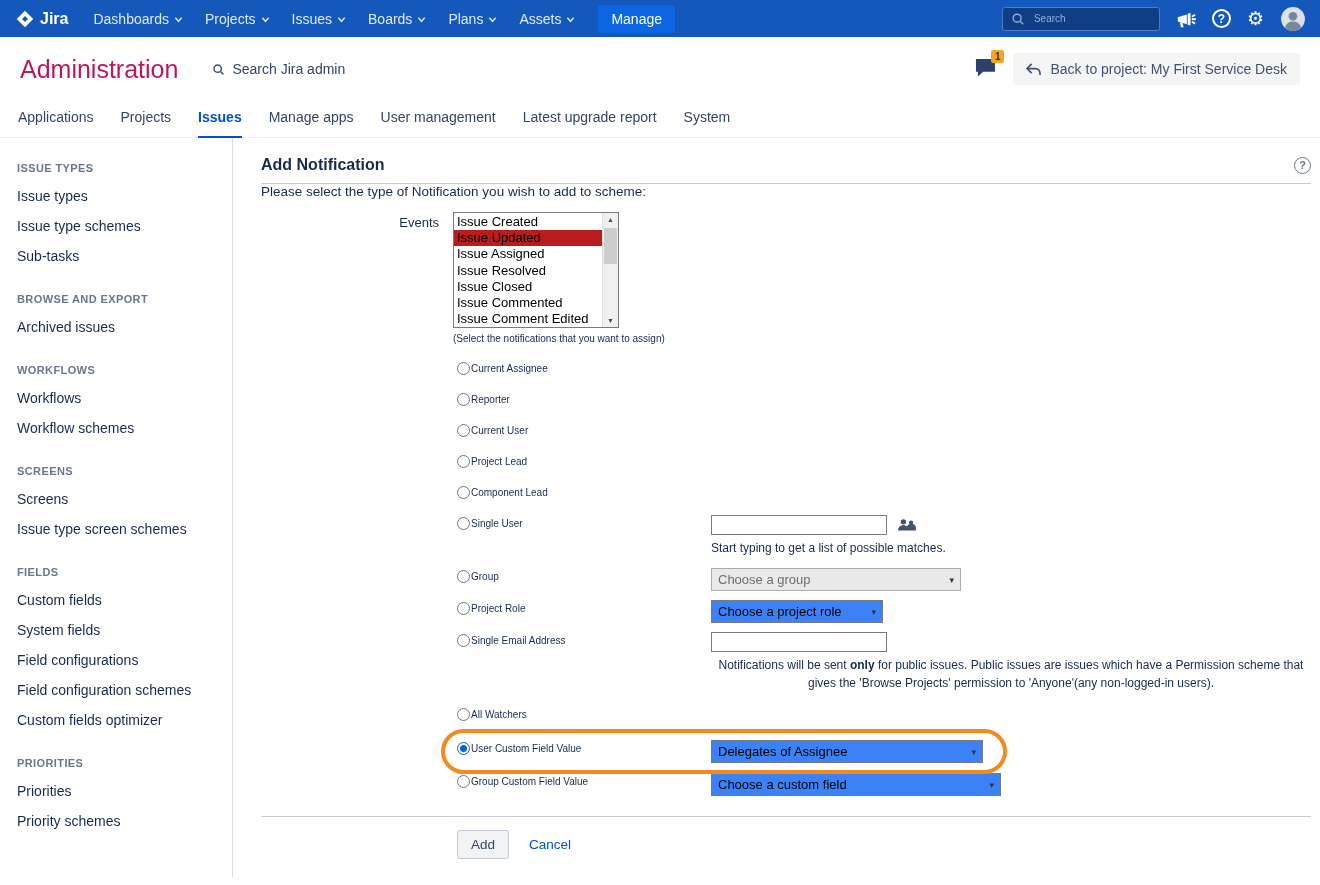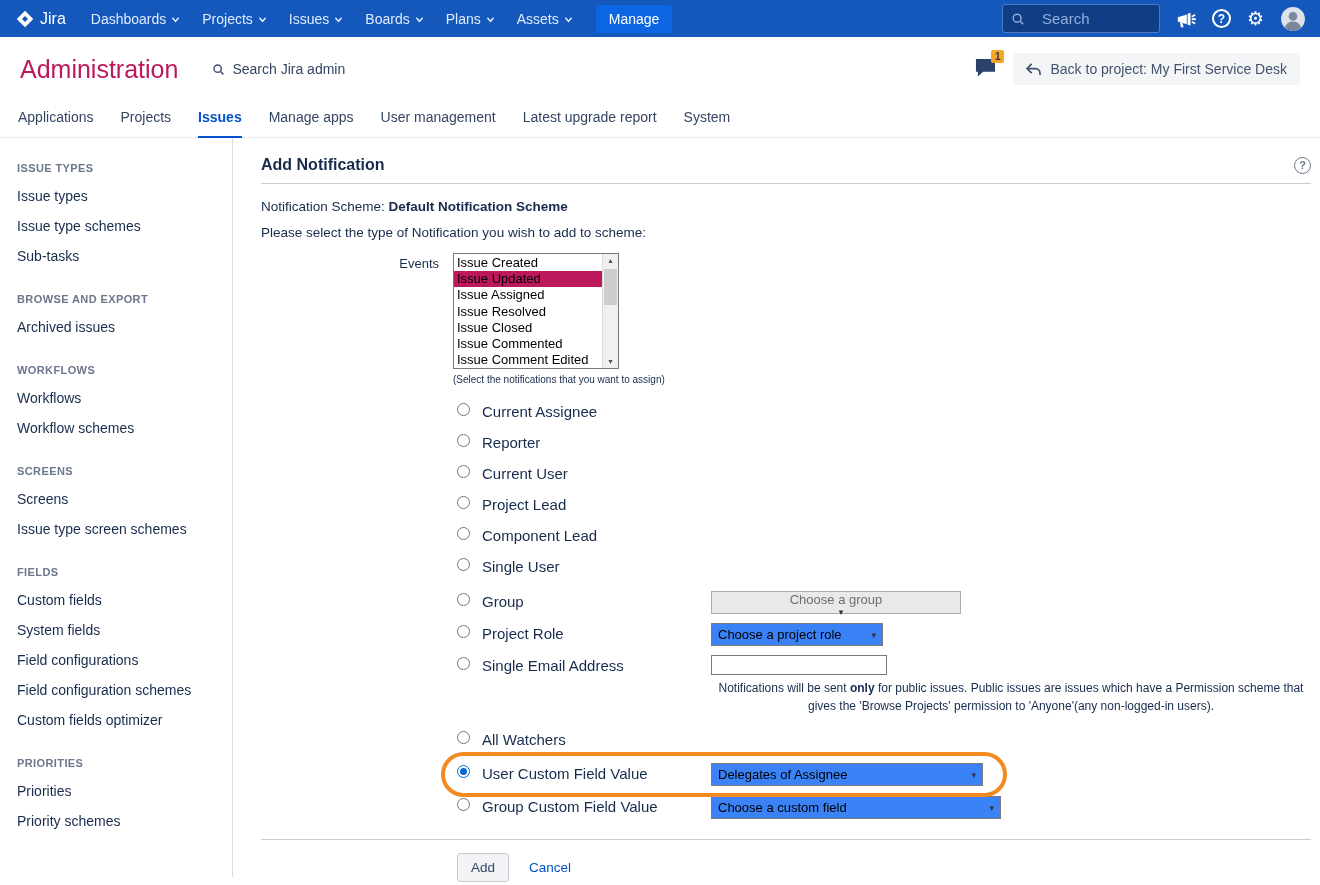--- a/index.html
+++ b/index.html
@@ -9,32 +9,32 @@
     font-family:"Liberation Sans", sans-serif;
     color:#172B4D; background:#fff; font-size:14px;
   }
 
   
   .navbar {
     height:37px; background:#1558BC; display:flex; align-items:center;
     justify-content:space-between; padding:0 14px;
   }
   .nav-left { display:flex; align-items:center; }
-  .brand { display:flex; align-items:center; gap:6px; color:#fff; font-weight:normal;
+  .brand { display:flex; align-items:center; gap:6px; color:#fff; font-weight:bold;
     font-size:16px; padding:0 14px 0 2px; cursor:pointer; }
   .nav-item { display:flex; align-items:center; gap:5px; color:#DEEBFF; font-size:14px;
     padding:0 11px; cursor:pointer; height:37px; }
   .create-btn { background:#0C66E4; color:#fff; border:none; border-radius:3px;
     font-size:14px; padding:6px 13px; margin-left:12px; cursor:pointer;
     font-family:"Liberation Sans", sans-serif; }
   .nav-right { display:flex; align-items:center; gap:16px; }
   .nav-search { display:flex; align-items:center; gap:7px; width:158px;
     background:rgba(9,30,66,0.45); border:1px solid #4A7BCB; border-radius:3px; padding:4px 8px; }
   .nav-search input { background:transparent; border:none; outline:none;
-    color:#CFE0FF; font-size:15px; width:118px; font-family:"Liberation Sans", sans-serif;margin-left:8px; }
+    color:#CFE0FF; font-size:10px; width:118px; font-family:"Liberation Sans", sans-serif; }
   .nav-search input::placeholder { color:#93AEDE; }
   .nav-ico { color:#fff; display:flex; align-items:center; cursor:pointer; }
   .gear-glyph { font-size:19px; line-height:1; }
   .help-badge { width:19px; height:19px; border:2px solid #fff; border-radius:50%;
     display:flex; align-items:center; justify-content:center; font-size:12px; font-weight:bold; }
 
   
   .admin-header { display:flex; align-items:center; padding:16px 20px 8px; }
   .admin-title { font-size:25px; font-weight:500; color:#be185d; margin:0; }
   .admin-search { display:flex; align-items:center; gap:7px; margin-left:34px;
@@ -70,49 +70,49 @@
   .scheme-line { font-size:13.5px; margin:15px 0 11px; }
   .intro-line { font-size:13.5px; margin:0 0 13px; }
 
   
   .form-row { display:flex; }
   .form-label { width:178px; text-align:right; margin-right:14px; font-size:13px; padding-top:3px; }
   .listbox { width:166px; height:116px; border:1px solid #7A7A7A; background:#fff;
     display:flex; font-size:13px; cursor:default; }
   .lb-items { flex:1; overflow:hidden; padding-top:1px; }
   .lb-item { line-height:16.2px; padding:0 3px; white-space:nowrap; color:#000; }
-  .lb-item.selected { background:#be185d; }
+  .lb-item.selected { background:#b91c1c; }
   .lb-scroll { width:16px; background:#F0F0F0; border-left:1px solid #DCDCDC;
     position:relative; flex-shrink:0; }
   .lb-arrow { position:absolute; left:0; width:100%; text-align:center; font-size:7px;
     color:#505050; cursor:pointer; }
   .lb-arrow.up { top:3px; }
   .lb-arrow.down { bottom:3px; }
   .lb-thumb { position:absolute; top:15px; left:1px; width:13px; height:36px; background:#CDCDCD; cursor:grab; }
   .lb-hint { font-size:10px; margin-top:5px; }
 
   
   .options { margin:16px 0 0 196px; }
   .opt-row { display:flex; align-items:flex-start; margin-bottom:9px; min-height:22px; }
-  .radio-cell { display:flex; gap:12px; width:254px; flex-shrink:0;
-    font-size:15px; padding-top:2px; cursor:pointer; }
+  .radio-cell { display:flex; align-items:center; gap:1px; width:254px; flex-shrink:0;
+    font-size:10px; padding-top:2px; cursor:pointer; }
   .radio { width:13px; height:13px; border:1px solid #767676; border-radius:50%;
     background:#fff; flex-shrink:0; position:relative; }
   .radio.checked { border-color:#0667D0; }
   .radio.checked::after { content:""; position:absolute; inset:2px; background:#0667D0; border-radius:50%; }
   .control { font-size:13px; }
   .text-input { width:176px; height:20px; border:1px solid #7A7A7A; font-size:13px;
     padding:0 4px; font-family:"Liberation Sans", sans-serif; }
   .people-ico { margin-left:7px; vertical-align:middle; cursor:pointer; }
   .control-hint { font-size:12px; margin-top:6px; }
   .sel { border:1px solid #7A7A7A; background:#3b82f6; height:23px; display:inline-flex;
     align-items:center; justify-content:space-between; padding:0 6px; font-size:13px;
     cursor:pointer; color:#000; }
   .sel .arr { margin-left:10px; font-size:9px; color:#333; }
-  .sel.disabled { background:#E9E9E9; color:#6E6E6E; border-color:#ABABAB; cursor:default;flex-direction:column; }
+  .sel.disabled { background:#E9E9E9; color:#6E6E6E; border-color:#ABABAB; cursor:default; }
   .sel.w-group { width:250px; }
   .sel.w-role { width:172px; }
   .sel.w-usercf { width:272px;justify-content:space-between; }
   .sel.w-groupcf { width:290px; }
   .note { width:600px; font-size:12px; line-height:1.5; margin:4px 0 14px;text-align:center; }
   .gap-after { margin-bottom:13px; }
 
   
   .annotated { position:relative; margin:12px 0 10px; }
   .ellipse { position:absolute; left:-16px; top:-11px; width:566px; height:45px;
@@ -280,24 +280,20 @@
     <div class="side-item">Priorities</div>
     <div class="side-item">Priority schemes</div>
   </aside>
 
   <main class="main">
     <div class="main-head">
       <h2 class="main-title">Add Notification</h2>
       <span class="help-circle">?</span>
     </div>
 
-    <p class="scheme-line">
-      <span>Notification Scheme:</span>
-      <b>Default Notification Scheme</b>
-    </p>
     <p class="intro-line">Please select the type of Notification you wish to add to scheme:</p>
 
     <div class="form-row">
       <div class="form-label">Events</div>
       <div>
         <div class="listbox">
           <div class="lb-items">
             <div class="lb-item">Issue Created</div>
             <div class="lb-item selected">Issue Updated</div>
             <div class="lb-item">Issue Assigned</div>
@@ -346,20 +342,32 @@
           <span class="radio"></span>
           <span>Component Lead</span>
         </label>
       </div>
 
       <div class="opt-row gap-after">
         <label class="radio-cell">
           <span class="radio"></span>
           <span>Single User</span>
         </label>
+        <div class="control">
+          <input class="text-input" style="">
+          <span class="people-ico">
+            <svg width="18" height="14" viewBox="0 0 20 14" fill="#44546F">
+                <circle cx="6" cy="3.5" r="3"></circle>
+                <path d="M0 13a6 6 0 0 1 12 0z"></path>
+                <circle cx="14.5" cy="4.5" r="2.4"></circle>
+                <path d="M11.4 13a7.5 7.5 0 0 0-1.5-4.4 4.7 4.7 0 0 1 9.6 4.4z"></path>
+              </svg>
+          </span>
+          <div class="control-hint">Start typing to get a list of possible matches.</div>
+        </div>
       </div>
 
       <div class="opt-row">
         <label class="radio-cell">
           <span class="radio"></span>
           <span>Group</span>
         </label>
         <div class="control">
           <span class="sel disabled w-group">
             <span>Choose a group</span>

